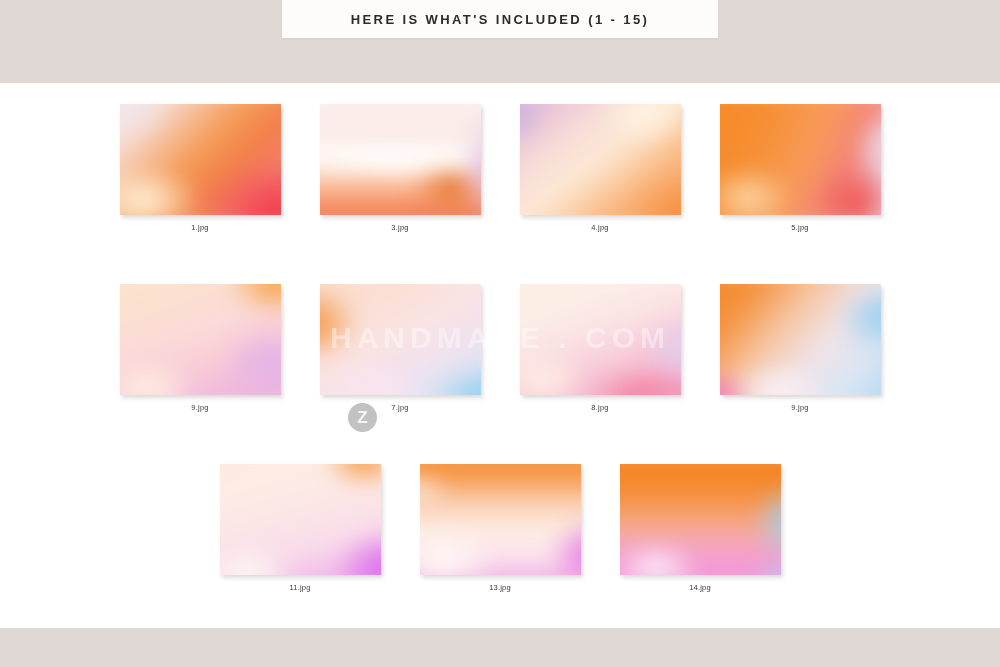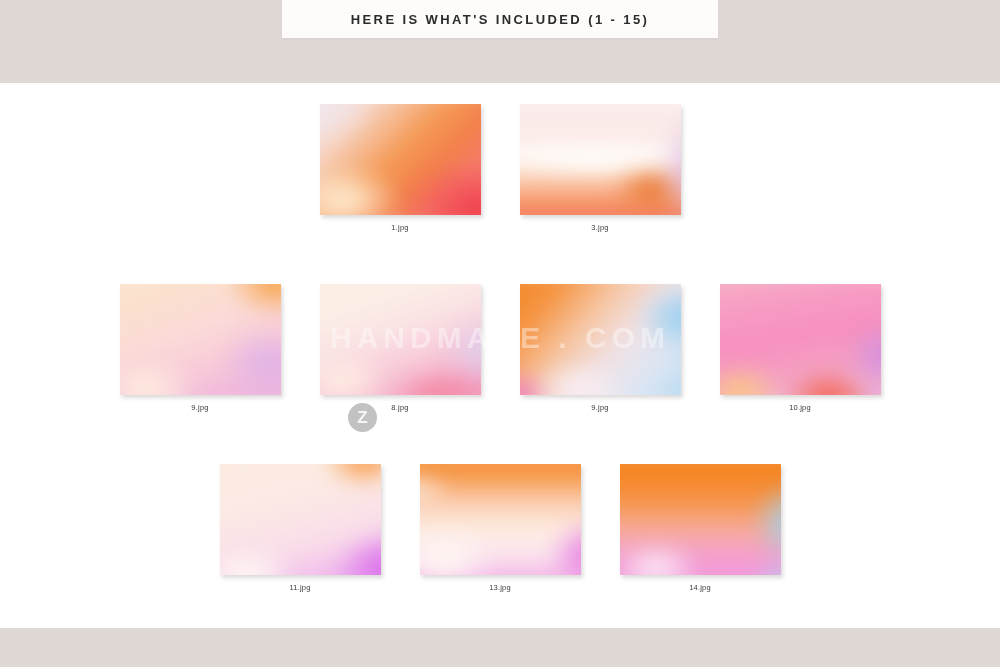--- a/index.html
+++ b/index.html
@@ -157,57 +157,75 @@
       </div>
       <div class="cell">
         <div class="thumb">
           <div class="layer" style="background: linear-gradient(rgb(251, 239, 240) 0%, rgb(251, 233, 230) 32%, rgb(255, 253, 251) 48%, rgb(251, 215, 192) 62%, rgb(247, 154, 108) 80%, rgb(241, 105, 79) 100%); opacity: 1;"></div>
           <div class="layer" style="background: radial-gradient(70% 14% at 46% 50%, rgb(255, 255, 255) 0%, rgba(255, 255, 255, 0) 72%); opacity: 1;"></div>
           <div class="layer" style="background: radial-gradient(30% 26% at 76% 72%, rgb(232, 116, 44) 0%, rgba(232, 116, 44, 0) 68%); opacity: 1;"></div>
           <div class="layer" style="background: radial-gradient(28% 60% at 98% 58%, rgb(221, 184, 228) 0%, rgba(221, 184, 228, 0) 70%); opacity: 1;"></div>
         </div>
         <div class="caption">3.jpg</div>
       </div>
+      <div class="cell">
+        <div class="thumb">
+          <div class="layer" style="background: linear-gradient(142deg, rgb(205, 187, 226) 0%, rgb(231, 189, 214) 14%, rgb(247, 221, 216) 34%, rgb(253, 232, 212) 50%, rgb(249, 180, 122) 72%, rgb(247, 145, 72) 100%); opacity: 1;"></div>
+          <div class="layer" style="background: radial-gradient(34% 34% at 72% 16%, rgb(255, 243, 226) 0%, rgba(255, 243, 226, 0) 70%); opacity: 1;"></div>
+          <div class="layer" style="background: radial-gradient(45% 45% at 95% 92%, rgb(247, 144, 64) 0%, rgba(247, 144, 64, 0) 70%); opacity: 1;"></div>
+          <div class="layer" style="background: radial-gradient(26% 30% at 5% 18%, rgb(197, 178, 224) 0%, rgba(197, 178, 224, 0) 72%); opacity: 1;"></div>
+        </div>
+        <div class="caption">4.jpg</div>
+      </div>
+      <div class="cell">
+        <div class="thumb">
+          <div class="layer" style="background: linear-gradient(115deg, rgb(244, 134, 31) 0%, rgb(246, 143, 52) 30%, rgb(247, 154, 85) 50%, rgb(244, 134, 122) 70%, rgb(234, 208, 230) 88%, rgb(228, 220, 238) 100%); opacity: 1;"></div>
+          <div class="layer" style="background: radial-gradient(34% 34% at 24% 78%, rgb(252, 216, 168) 0%, rgba(252, 216, 168, 0) 68%); opacity: 1;"></div>
+          <div class="layer" style="background: radial-gradient(32% 46% at 78% 82%, rgb(240, 80, 74) 0%, rgba(240, 80, 74, 0) 66%); opacity: 1;"></div>
+          <div class="layer" style="background: radial-gradient(30% 40% at 98% 40%, rgb(236, 228, 244) 0%, rgba(236, 228, 244, 0) 72%); opacity: 1;"></div>
+        </div>
+        <div class="caption">5.jpg</div>
+      </div>
     </div>
     <div class="row">
       <div class="cell">
         <div class="thumb">
           <div class="layer" style="background: linear-gradient(160deg, rgb(248, 231, 207) 0%, rgb(251, 224, 205) 22%, rgb(251, 220, 216) 42%, rgb(249, 205, 216) 62%, rgb(240, 182, 220) 82%, rgb(234, 180, 226) 100%); opacity: 1;"></div>
           <div class="layer" style="background: radial-gradient(36% 36% at 88% 8%, rgb(247, 157, 60) 0%, rgba(247, 157, 60, 0) 70%); opacity: 1;"></div>
           <div class="layer" style="background: radial-gradient(36% 32% at 24% 86%, rgb(255, 240, 224) 0%, rgba(255, 240, 224, 0) 70%); opacity: 1;"></div>
           <div class="layer" style="background: radial-gradient(34% 36% at 84% 66%, rgb(223, 178, 232) 0%, rgba(223, 178, 232, 0) 70%); opacity: 1;"></div>
         </div>
         <div class="caption">9.jpg</div>
       </div>
       <div class="cell">
         <div class="thumb">
+          <div class="layer" style="background: linear-gradient(150deg, rgb(251, 220, 198) 0%, rgb(251, 222, 210) 26%, rgb(250, 227, 226) 46%, rgb(242, 226, 238) 64%, rgb(221, 228, 244) 82%, rgb(190, 220, 244) 100%); opacity: 1;"></div>
+          <div class="layer" style="background: radial-gradient(34% 40% at 6% 38%, rgb(242, 146, 58) 0%, rgba(242, 146, 58, 0) 70%); opacity: 1;"></div>
+          <div class="layer" style="background: radial-gradient(40% 36% at 92% 92%, rgb(142, 205, 242) 0%, rgba(142, 205, 242, 0) 68%); opacity: 1;"></div>
+          <div class="layer" style="background: radial-gradient(34% 30% at 38% 88%, rgb(251, 230, 238) 0%, rgba(251, 230, 238, 0) 72%); opacity: 1;"></div>
+        </div>
+        <div class="caption">7.jpg</div>
+      </div>
+      <div class="cell">
+        <div class="thumb">
           <div class="layer" style="background: linear-gradient(160deg, rgb(251, 236, 224) 0%, rgb(252, 239, 230) 24%, rgb(250, 226, 228) 46%, rgb(247, 198, 214) 66%, rgb(244, 156, 192) 86%, rgb(243, 144, 182) 100%); opacity: 1;"></div>
           <div class="layer" style="background: radial-gradient(34% 32% at 22% 80%, rgb(255, 240, 228) 0%, rgba(255, 240, 228, 0) 70%); opacity: 1;"></div>
           <div class="layer" style="background: radial-gradient(34% 40% at 94% 58%, rgb(222, 208, 239) 0%, rgba(222, 208, 239, 0) 70%); opacity: 1;"></div>
           <div class="layer" style="background: radial-gradient(34% 30% at 70% 92%, rgb(244, 133, 158) 0%, rgba(244, 133, 158, 0) 70%); opacity: 1;"></div>
         </div>
         <div class="caption">8.jpg</div>
       </div>
       <div class="cell">
         <div class="thumb">
           <div class="layer" style="background: linear-gradient(130deg, rgb(242, 132, 30) 0%, rgb(245, 147, 64) 22%, rgb(246, 200, 168) 42%, rgb(240, 226, 230) 58%, rgb(220, 230, 244) 76%, rgb(168, 212, 239) 100%); opacity: 1;"></div>
           <div class="layer" style="background: radial-gradient(34% 36% at 92% 34%, rgb(146, 205, 240) 0%, rgba(146, 205, 240, 0) 70%); opacity: 1;"></div>
           <div class="layer" style="background: radial-gradient(28% 30% at 8% 92%, rgb(239, 116, 196) 0%, rgba(239, 116, 196, 0) 70%); opacity: 1;"></div>
           <div class="layer" style="background: radial-gradient(34% 28% at 40% 86%, rgb(251, 240, 246) 0%, rgba(251, 240, 246, 0) 72%); opacity: 1;"></div>
         </div>
         <div class="caption">9.jpg</div>
-      </div>
-      <div class="cell">
-        <div class="thumb">
-          <div class="layer" style="background: linear-gradient(170deg, rgb(245, 181, 194) 0%, rgb(247, 158, 196) 24%, rgb(247, 143, 192) 48%, rgb(245, 160, 194) 68%, rgb(240, 180, 212) 86%, rgb(228, 156, 224) 100%); opacity: 1;"></div>
-          <div class="layer" style="background: radial-gradient(32% 30% at 20% 88%, rgb(252, 201, 126) 0%, rgba(252, 201, 126, 0) 68%); opacity: 1;"></div>
-          <div class="layer" style="background: radial-gradient(34% 34% at 64% 94%, rgb(244, 89, 62) 0%, rgba(244, 89, 62, 0) 68%); opacity: 1;"></div>
-          <div class="layer" style="background: radial-gradient(32% 36% at 94% 62%, rgb(207, 142, 228) 0%, rgba(207, 142, 228, 0) 70%); opacity: 1;"></div>
-        </div>
-        <div class="caption">10.jpg</div>
       </div>
     </div>
     <div class="row">
       <div class="cell">
         <div class="thumb">
           <div class="layer" style="background: linear-gradient(165deg, rgb(251, 234, 222) 0%, rgb(252, 236, 228) 28%, rgb(251, 229, 230) 48%, rgb(249, 220, 234) 66%, rgb(240, 182, 236) 86%, rgb(228, 124, 240) 100%); opacity: 1;"></div>
           <div class="layer" style="background: radial-gradient(30% 30% at 82% 6%, rgb(247, 145, 52) 0%, rgba(247, 145, 52, 0) 70%); opacity: 1;"></div>
           <div class="layer" style="background: radial-gradient(34% 32% at 24% 90%, rgb(255, 250, 244) 0%, rgba(255, 250, 244, 0) 72%); opacity: 1;"></div>
           <div class="layer" style="background: radial-gradient(40% 42% at 94% 86%, rgb(216, 104, 236) 0%, rgba(216, 104, 236, 0) 68%); opacity: 1;"></div>
         </div>

